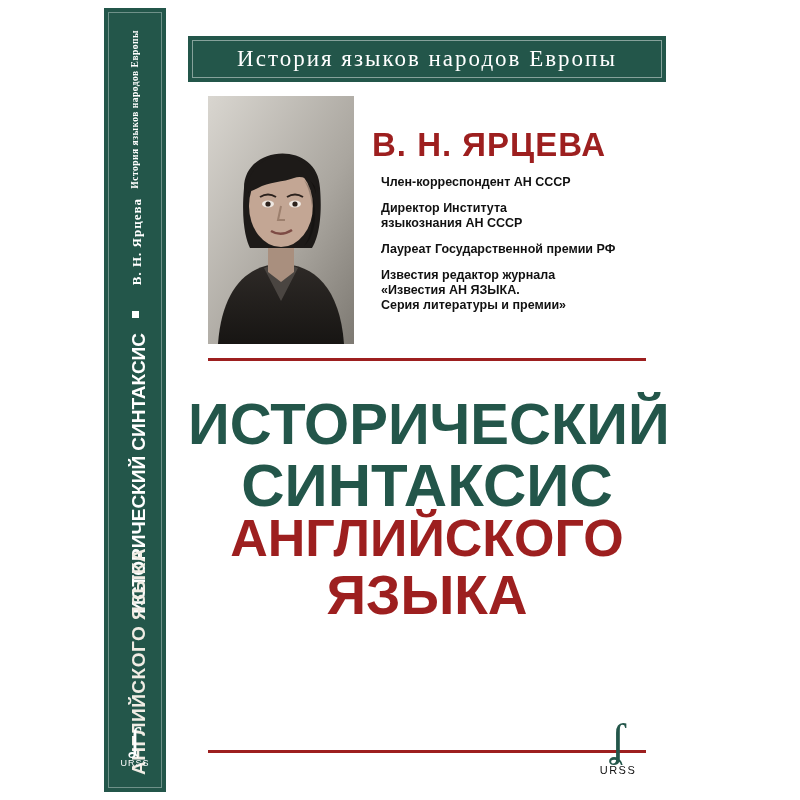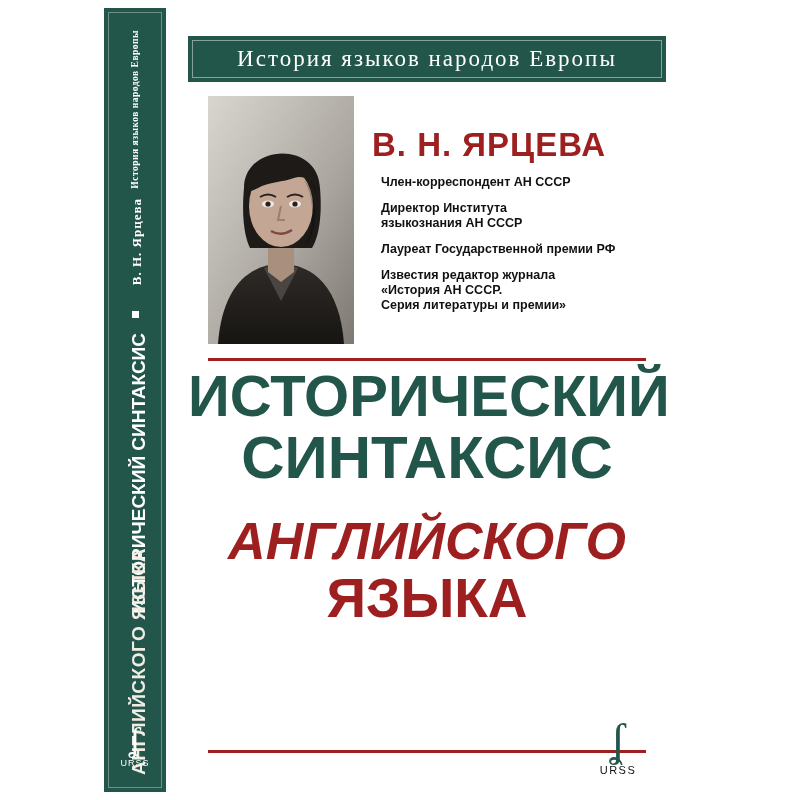--- a/index.html
+++ b/index.html
@@ -187,32 +187,32 @@
     left: 42px;
     top: 350px;
     width: 438px;
     height: 3px;
     background: #9d1f1f;
   }
 
   .title {
     position: absolute;
     left: 22px;
-    top: 360px;
+    top: 388px;
     width: 478px;
     text-align: center;
   }
   .title .ln {
     font-weight: bold;
     line-height: 0.95;
     letter-spacing: 0px;
   }
   .t1 { color: #23564a; font-size: 58px; }
   .t2 { color: #23564a; font-size: 60px; margin-top: 6px; text-align: center; }
-  .t3 { color: #9d1f1f; font-size: 52px; margin-top: 31px; font-style: italic; }
+  .t3 { color: #9d1f1f; font-size: 52px; margin-top: 0; }
   .t4 { color: #9d1f1f; font-size: 55px; margin-top: 6px; }
 
   .rule-bottom {
     position: absolute;
     left: 42px;
     top: 742px;
     width: 438px;
     height: 3px;
     background: #9d1f1f;
   }
@@ -313,21 +313,21 @@
       </div>
       <div class="block">
         <div>Директор Института</div>
         <div>языкознания АН СССР</div>
       </div>
       <div class="block">
         <div>Лауреат Государственной премии РФ</div>
       </div>
       <div class="block">
         <div>Известия редактор журнала</div>
-        <div>«История АН СССР.</div>
+        <div>«Известия АН ЯЗЫКА.</div>
         <div>Серия литературы и премии»</div>
       </div>
     </div>
 
     <div class="rule-top"></div>
 
     <div class="title">
       <div class="ln t1">ИСТОРИЧЕСКИЙ</div>
       <div class="ln t2">СИНТАКСИС</div>
       <div class="ln t3">АНГЛИЙСКОГО</div>

